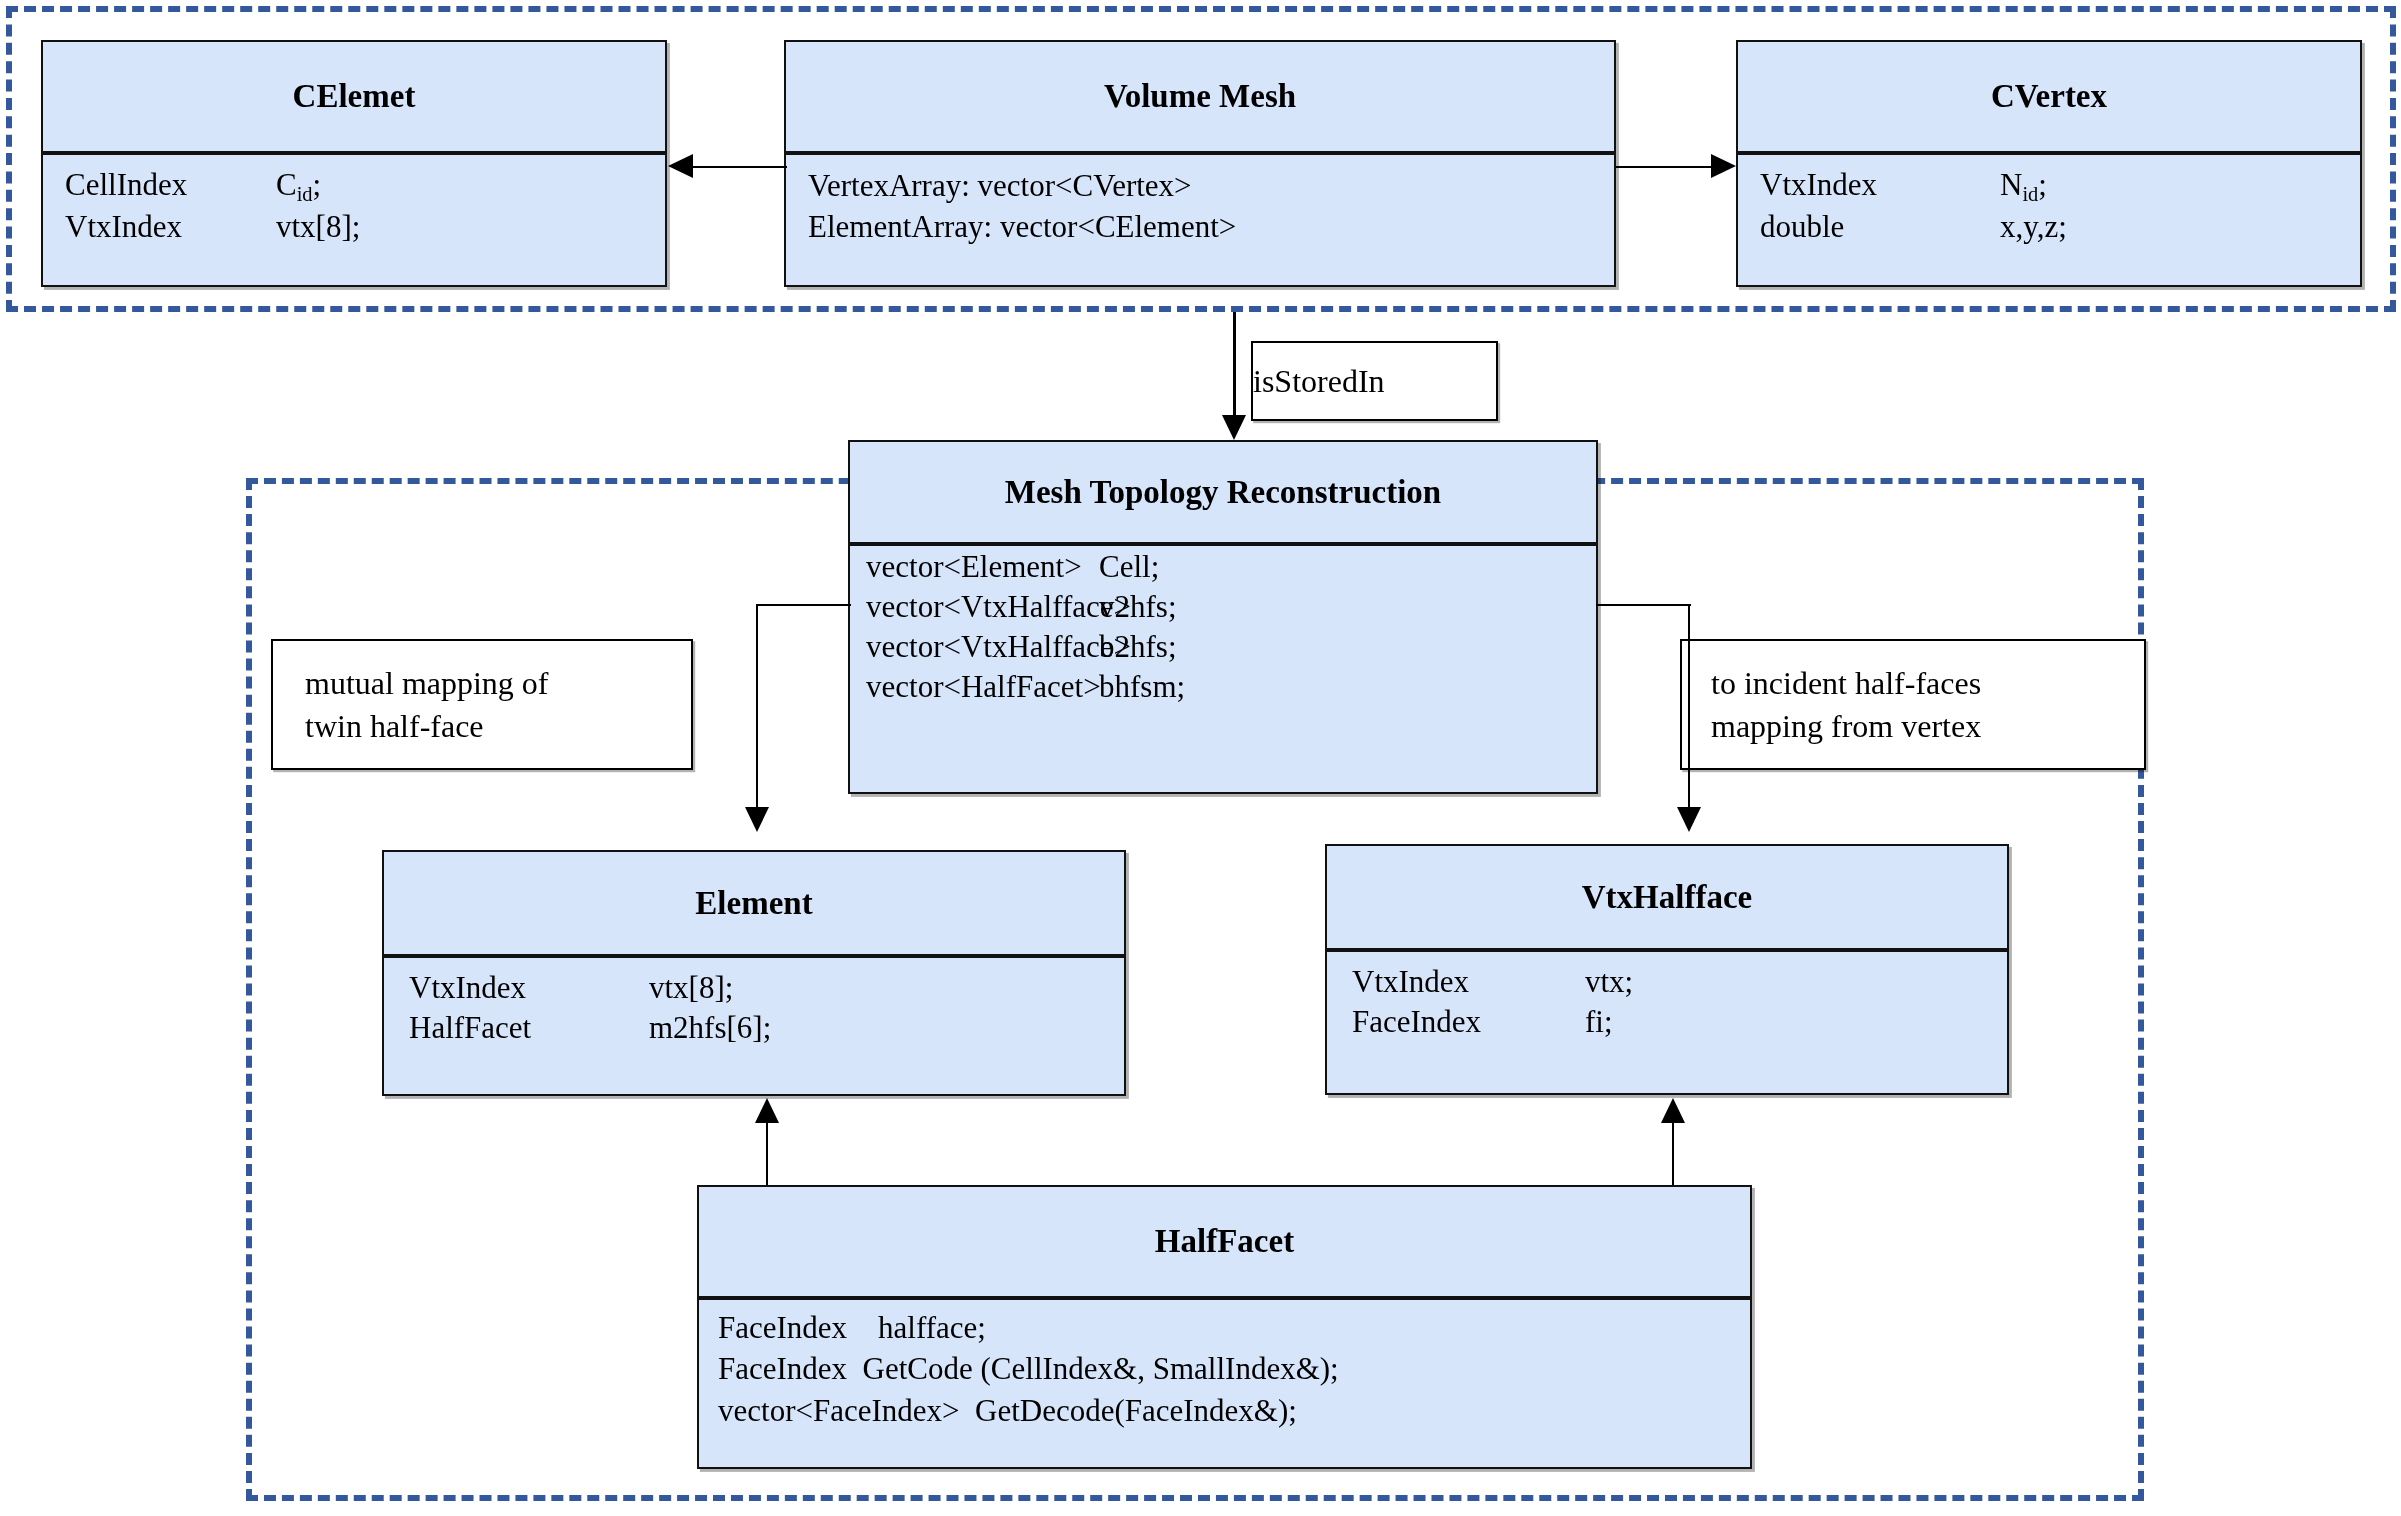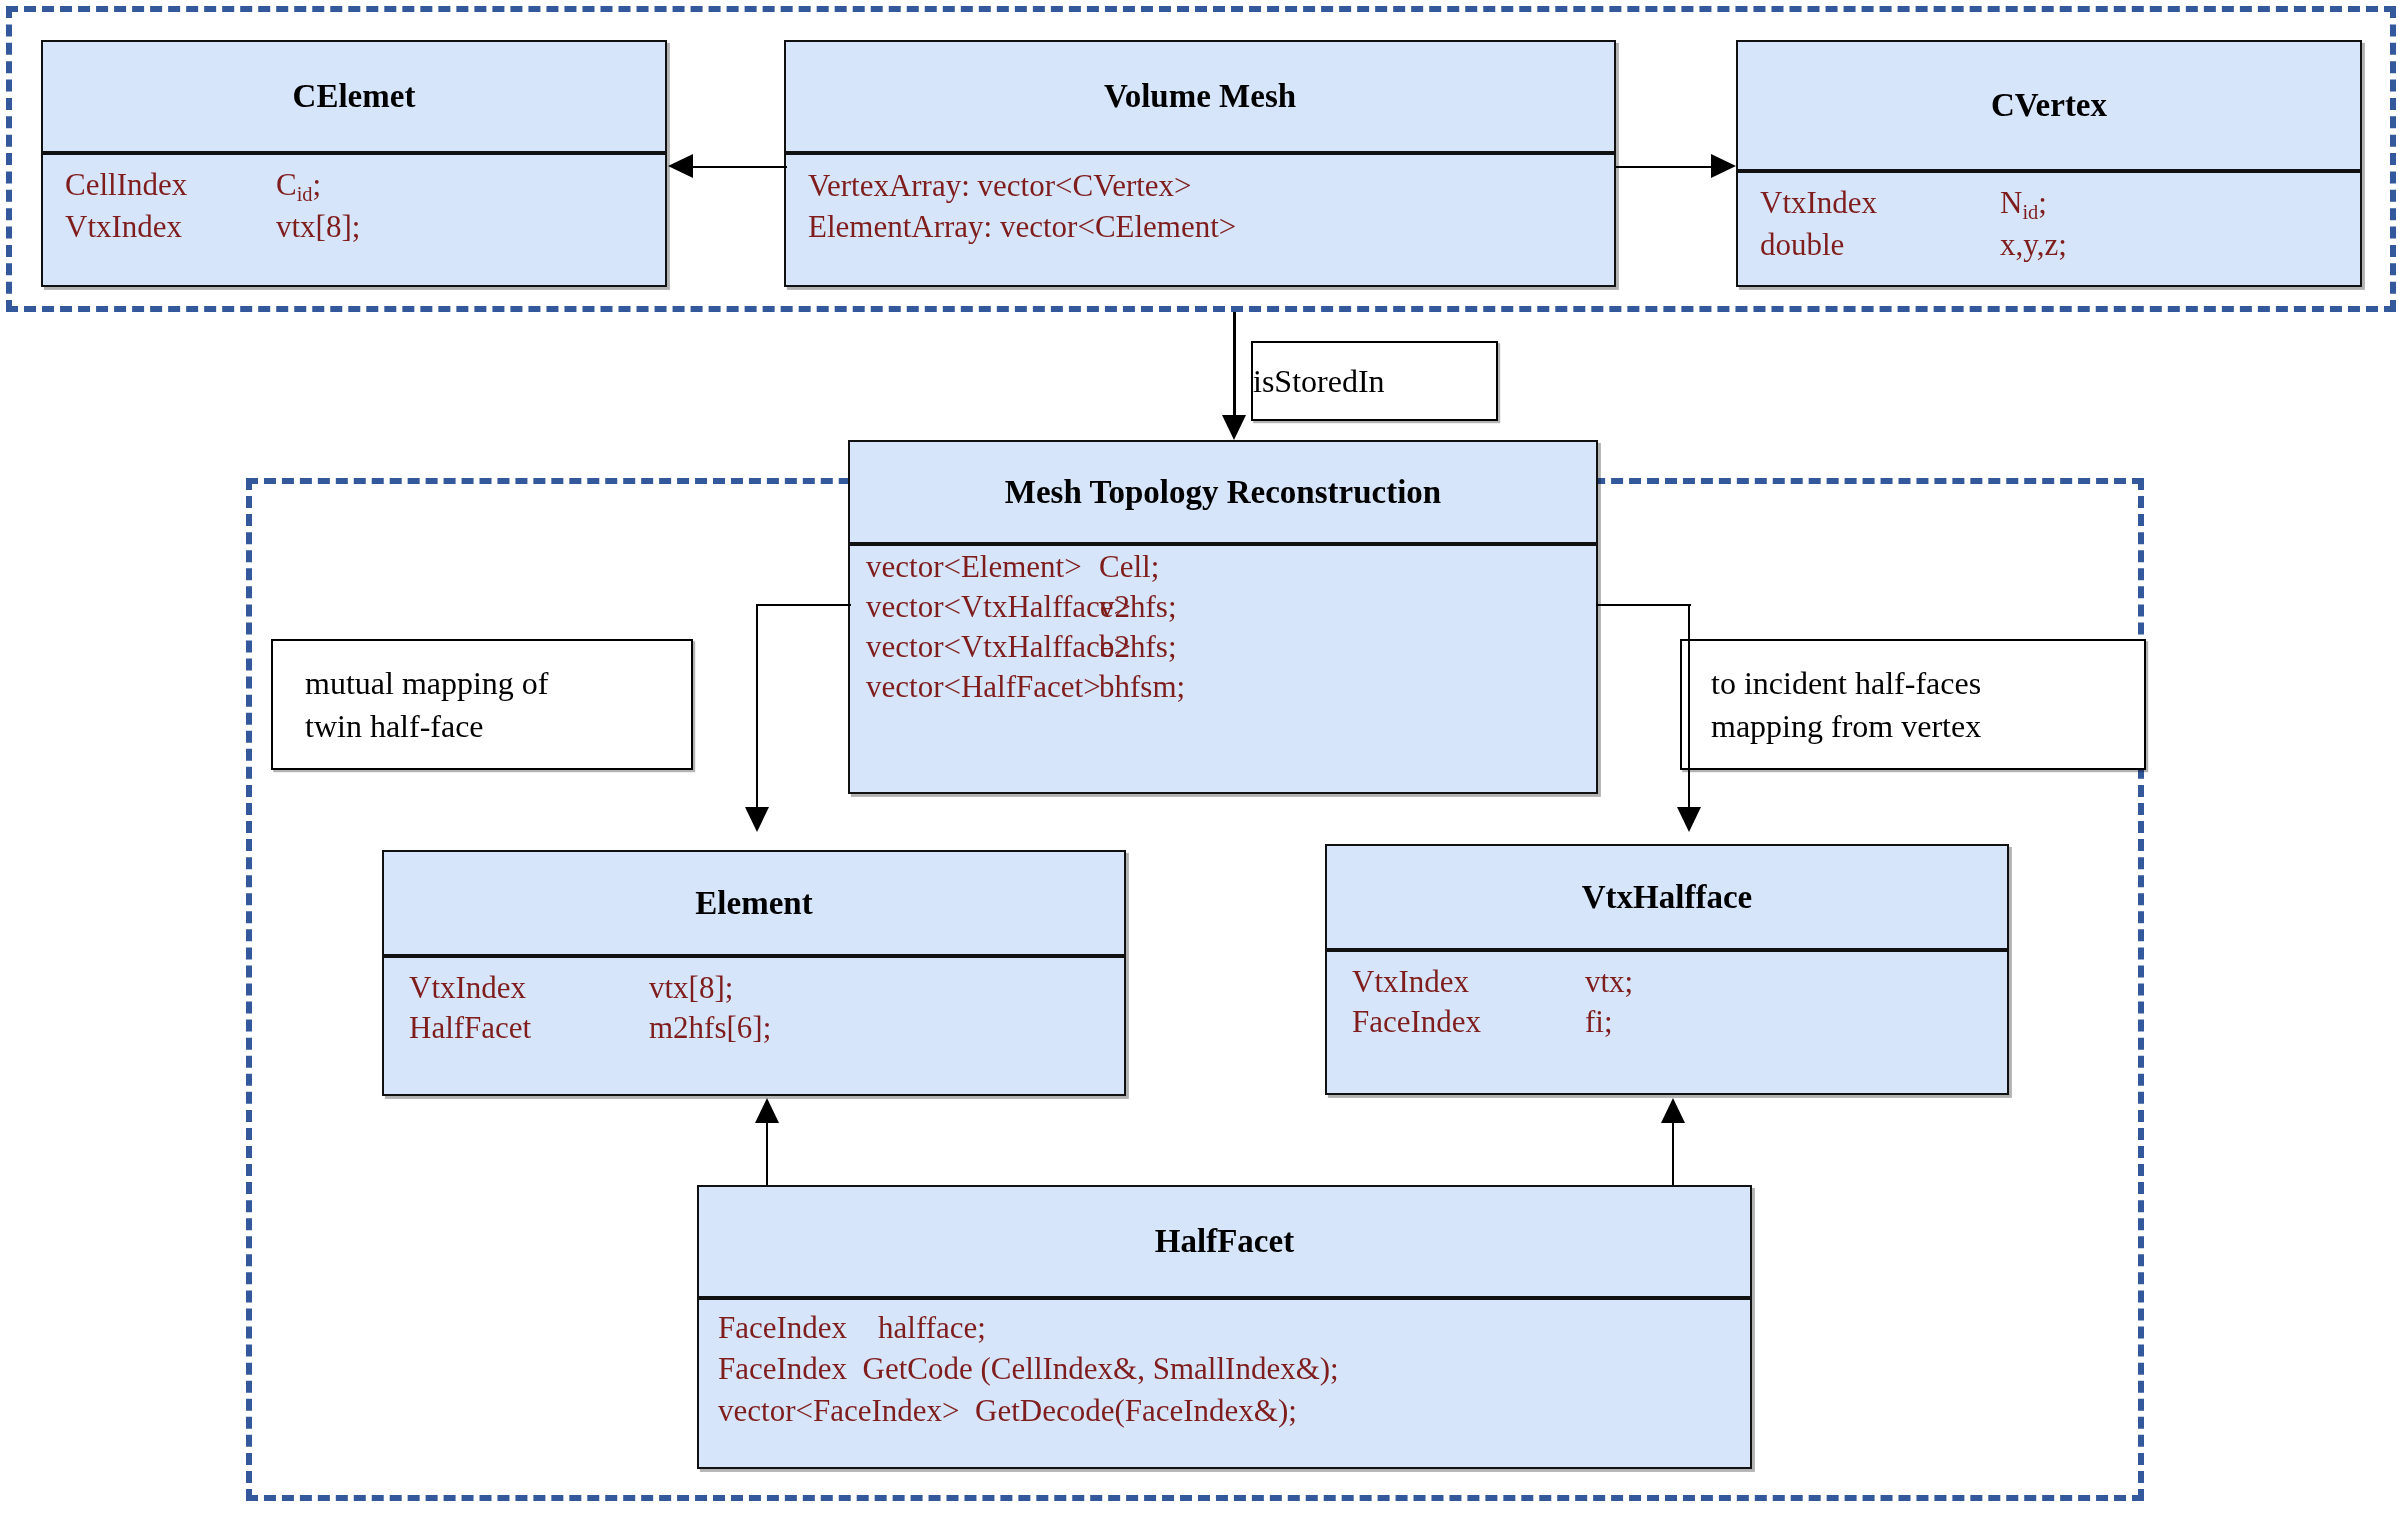--- a/index.html
+++ b/index.html
@@ -44,21 +44,21 @@
   }
   .uml-divider {
     height: 3.6px;
     background: #111111;
     width: 100%;
   }
   .uml-body {
     box-sizing: border-box;
     width: 100%;
     padding: 10.2px 0 0 22px;
-    color: #7f1d1d;
+    color: #000000;
   }
   .attr-row {
     display: flex;
     white-space: pre;
     line-height: 1.30;
   }
   .attr-type { display: inline-block; }
   .attr-name { display: inline-block; }
   .plain-line { white-space: pre; line-height: 1.34; }
   sub { font-size: 0.66em; vertical-align: -0.28em; }
@@ -118,21 +118,21 @@
   <div class="uml-class" style="left:784px; top:40px; width:832px; height:247px;">
     <div class="uml-title" style="height:109px; font-size:33px;">Volume Mesh</div>
     <div class="uml-divider"></div>
     <div class="uml-body" style="font-size:31px;">
       <div class="plain-line">VertexArray: vector&lt;CVertex&gt;</div>
       <div class="plain-line">ElementArray: vector&lt;CElement&gt;</div>
     </div>
   </div>
 
   <div class="uml-class" style="left:1736px; top:40px; width:626px; height:247px;">
-    <div class="uml-title" style="height:127px; font-size:33px;border-radius:17px;">CVertex</div>
+    <div class="uml-title" style="height:109px; font-size:33px;border-radius:17px;">CVertex</div>
     <div class="uml-divider"></div>
     <div class="uml-body" style="font-size:31px;">
       <div class="attr-row">
         <span class="attr-type" style="width:240px;">VtxIndex</span>
         <span class="attr-name"><span>N</span><sub>id</sub><span>;</span></span>
       </div>
       <div class="attr-row">
         <span class="attr-type" style="width:240px;">double</span>
         <span class="attr-name">x,y,z;</span>
       </div>

